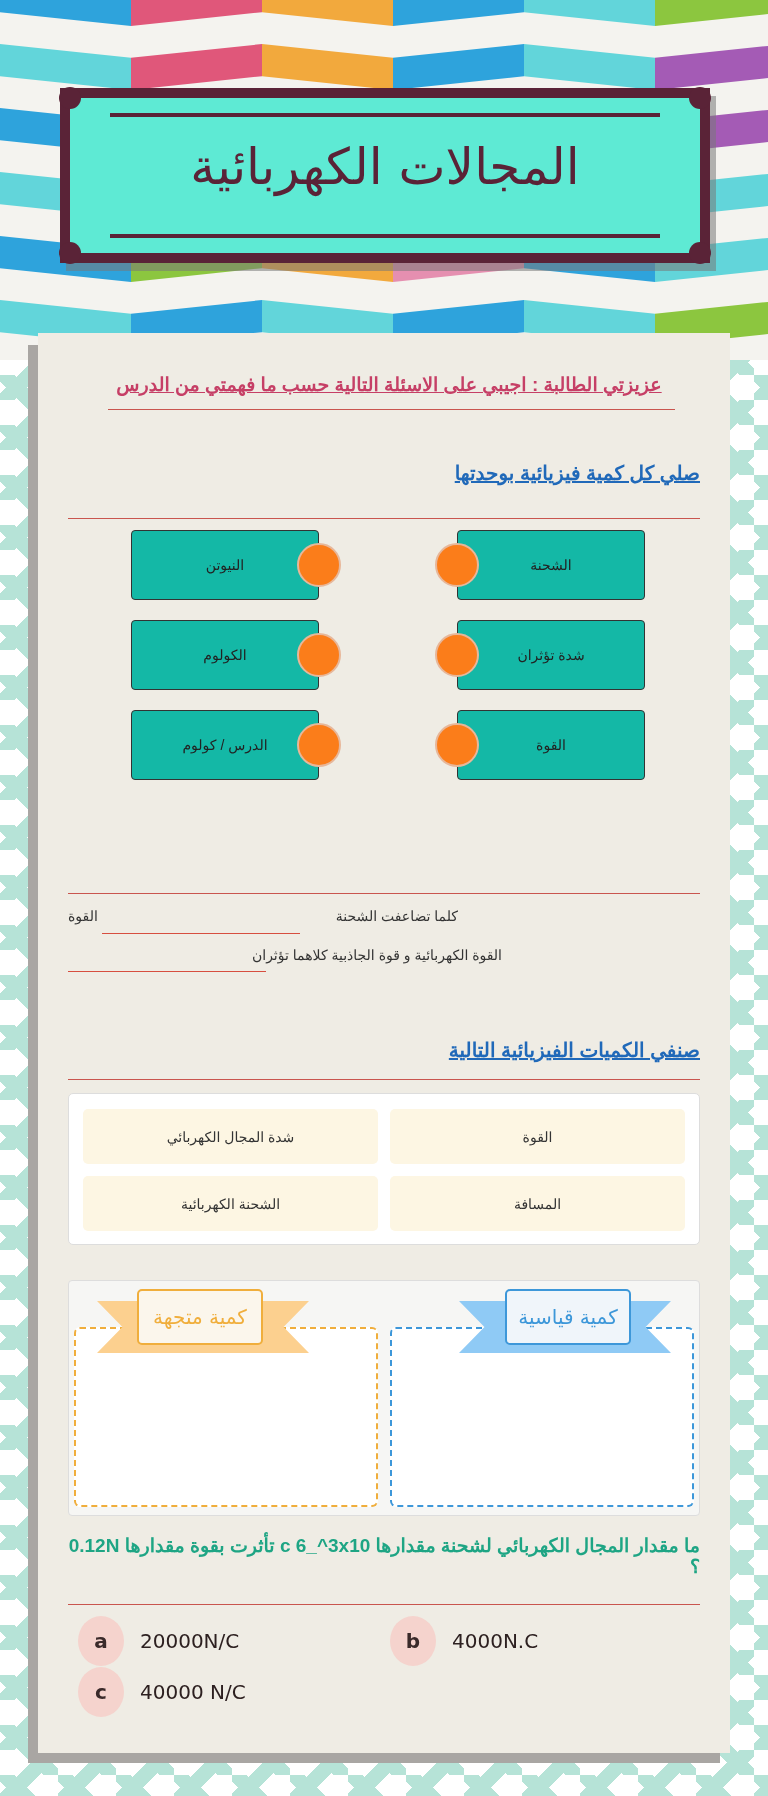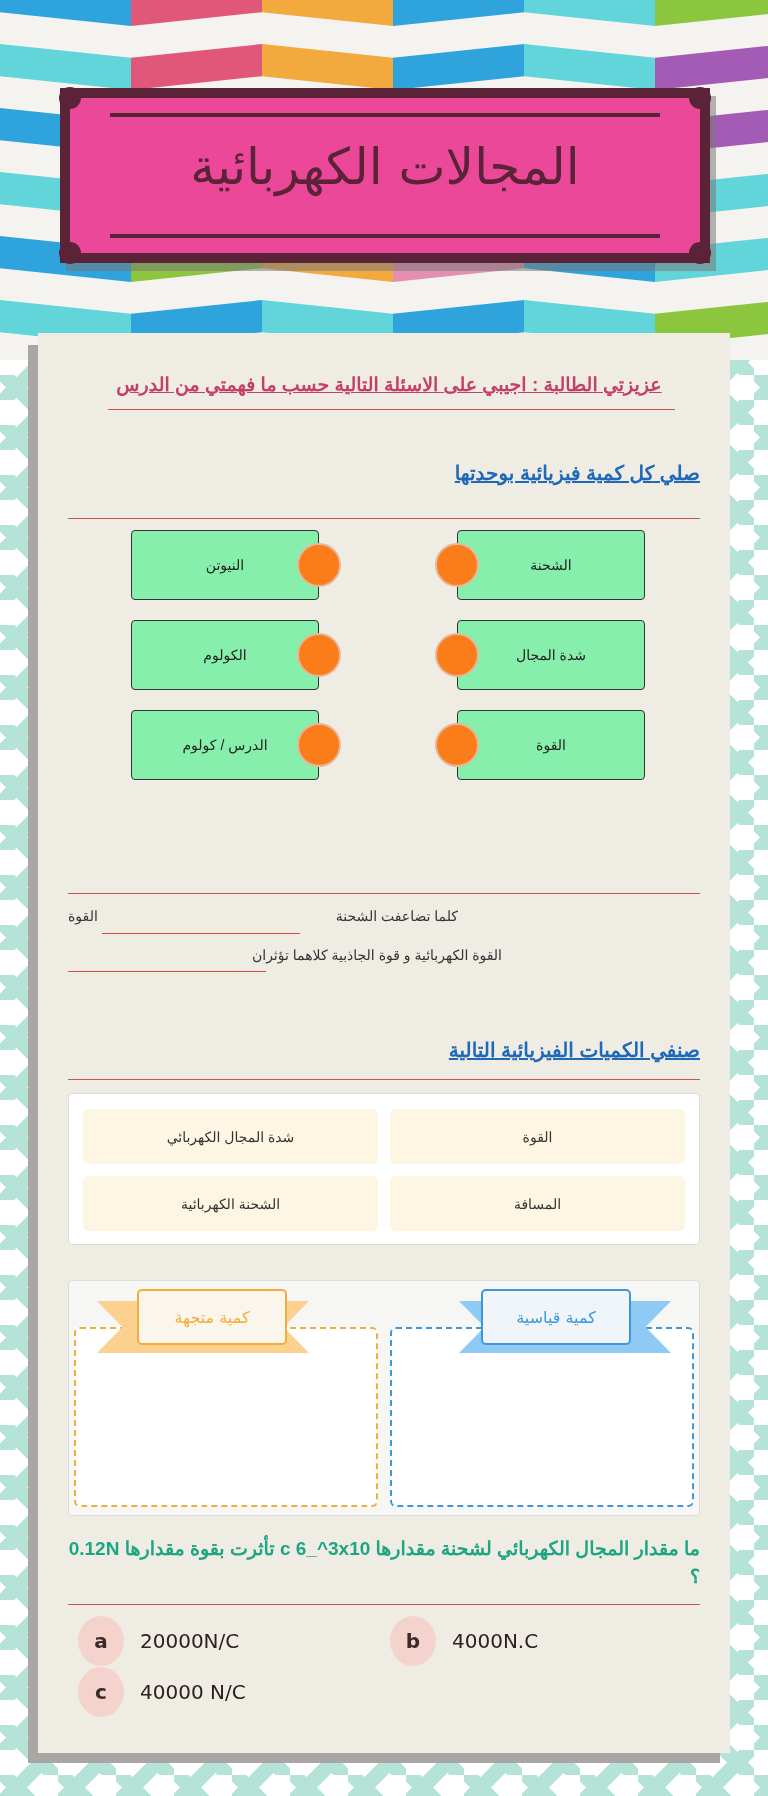--- a/index.html
+++ b/index.html
@@ -26,21 +26,21 @@
   .band.up { clip-path: polygon(0 30%, 100% 0, 100% 70%, 0 100%); }
   .band.dn { clip-path: polygon(0 0, 100% 30%, 100% 100%, 0 70%); }
 
   .title-frame {
     position: absolute; left: 60px; top: 88px; width: 650px; height: 175px;
     background: #5a2337;
     box-shadow: 6px 8px 0 rgba(120,120,120,0.55);
   }
   .title-inner {
     position: absolute; left: 10px; top: 10px; right: 10px; bottom: 10px;
-    background: #ec4899;
+    background: #5eead4;
     border-radius: 0;
   }
   .corner { position: absolute; width: 22px; height: 22px; background: #5a2337; border-radius: 50%; }
   .title-rule { position: absolute; left: 40px; right: 40px; height: 4px; background: #5a2337; }
   .title-text {
     position: absolute; left: 0; right: 0; top: 40px; text-align: center;
     font-family: "DejaVu Serif", serif; font-size: 50px; color: #5a2337; direction: rtl;
   }
 
   
@@ -55,21 +55,21 @@
     position: absolute; left: 60px; right: 50px; top: 40px; text-align: center;
     font-family: "Liberation Sans", sans-serif; font-weight: bold; font-size: 19px;
     color: #c63f66; text-decoration: underline;
   }
   .rule { position: absolute; height: 1px; background: #c9554e; }
   .sec-title {
     position: absolute; right: 30px; font-family: "Liberation Sans", sans-serif; font-weight: bold;
     font-size: 20px; text-decoration: underline; text-align: right;
   }
   .match-box {
-    position: absolute; width: 188px; height: 70px; background: #86efac; border: 1px solid #333;
+    position: absolute; width: 188px; height: 70px; background: #14b8a6; border: 1px solid #333;
     border-radius: 4px; font-family: "Liberation Sans", sans-serif; font-size: 14px; color: #222;
     display: flex; align-items: center; justify-content: center;
   }
   .dot {
     position: absolute; width: 44px; height: 44px; border-radius: 50%;
     background: #fb7d1a; border: 2px solid #e7b79a; cursor: pointer;
   }
   .fill-line { position: absolute; font-family: "Liberation Sans", sans-serif; font-size: 14px; color: #333; }
   .blank { position: absolute; height: 24px; border: none; border-bottom: 1px solid #d74e3f; background: transparent; }
   .sort-panel {
@@ -81,26 +81,26 @@
     display: flex; align-items: center; justify-content: center;
     font-family: "Liberation Sans", sans-serif; font-size: 14px; color: #333; cursor: grab;
   }
   .bins {
     position: absolute; left: 30px; right: 30px; top: 947px; height: 236px;
     background: #f6f6f4; border: 1px solid #ddd; border-radius: 4px;
   }
   .bin-drop { position: absolute; top: 46px; width: 304px; height: 180px; background: #fff; border: 2px dashed; border-radius: 6px; }
   .ribbon-tail { position: absolute; top: 20px; width: 212px; height: 52px; }
   .ribbon-label {
-    position: absolute; top: 8px; width: 150px; height: 56px; border: 2px solid; border-radius: 5px;
-    display: flex; align-items: center; justify-content: center; font-family: "DejaVu Sans", sans-serif; font-size: 16px;
+    position: absolute; top: 8px; width: 126px; height: 56px; border: 2px solid; border-radius: 5px;
+    display: flex; align-items: center; justify-content: center; font-family: "DejaVu Sans", sans-serif; font-size: 20px;
   }
   .question {
     position: absolute; left: 30px; right: 30px; top: 1202px; font-family: "Liberation Sans", sans-serif; font-weight: bold;
-    font-size: 19px; color: #1ea584; line-height: 28px; text-align: right;
+    font-size: 19px; color: #1ea584; line-height: 21px; text-align: right;
   }
   .opt { position: absolute; height: 50px; display: flex; align-items: center; direction: ltr; cursor: pointer; }
   .opt-badge {
     width: 46px; height: 50px; border-radius: 50%; background: #f5d3cd;
     display: flex; align-items: center; justify-content: center;
     font-family: "DejaVu Sans", sans-serif; font-size: 20px; color: #3a2a2a; font-weight: bold;
   }
   .opt-text { margin-left: 16px; font-family: "DejaVu Sans", sans-serif; font-size: 20px; color: #2d2020; }
 </style>
 </head>
@@ -178,21 +178,21 @@
   <div class="sec-title" style="top:128px;color:#2069b9">صلي كل كمية فيزيائية بوحدتها</div>
   <div class="rule" style="left:30px;right:30px;top:185px"></div>
 
   <div>
 
     <div class="match-box" style="right:85px;top:197px">
         <span>الشحنة</span>
       </div>
     <div class="dot" style="right:251px;top:210px"></div>
     <div class="match-box" style="right:85px;top:287px">
-        <span>شدة المجال</span>
+        <span>شدة تؤثران</span>
       </div>
     <div class="dot" style="right:251px;top:300px"></div>
     <div class="match-box" style="right:85px;top:377px">
         <span>القوة</span>
       </div>
     <div class="dot" style="right:251px;top:390px"></div>
 
     <div class="match-box" style="left:93px;top:197px">
         <span>النيوتن</span>
       </div>

